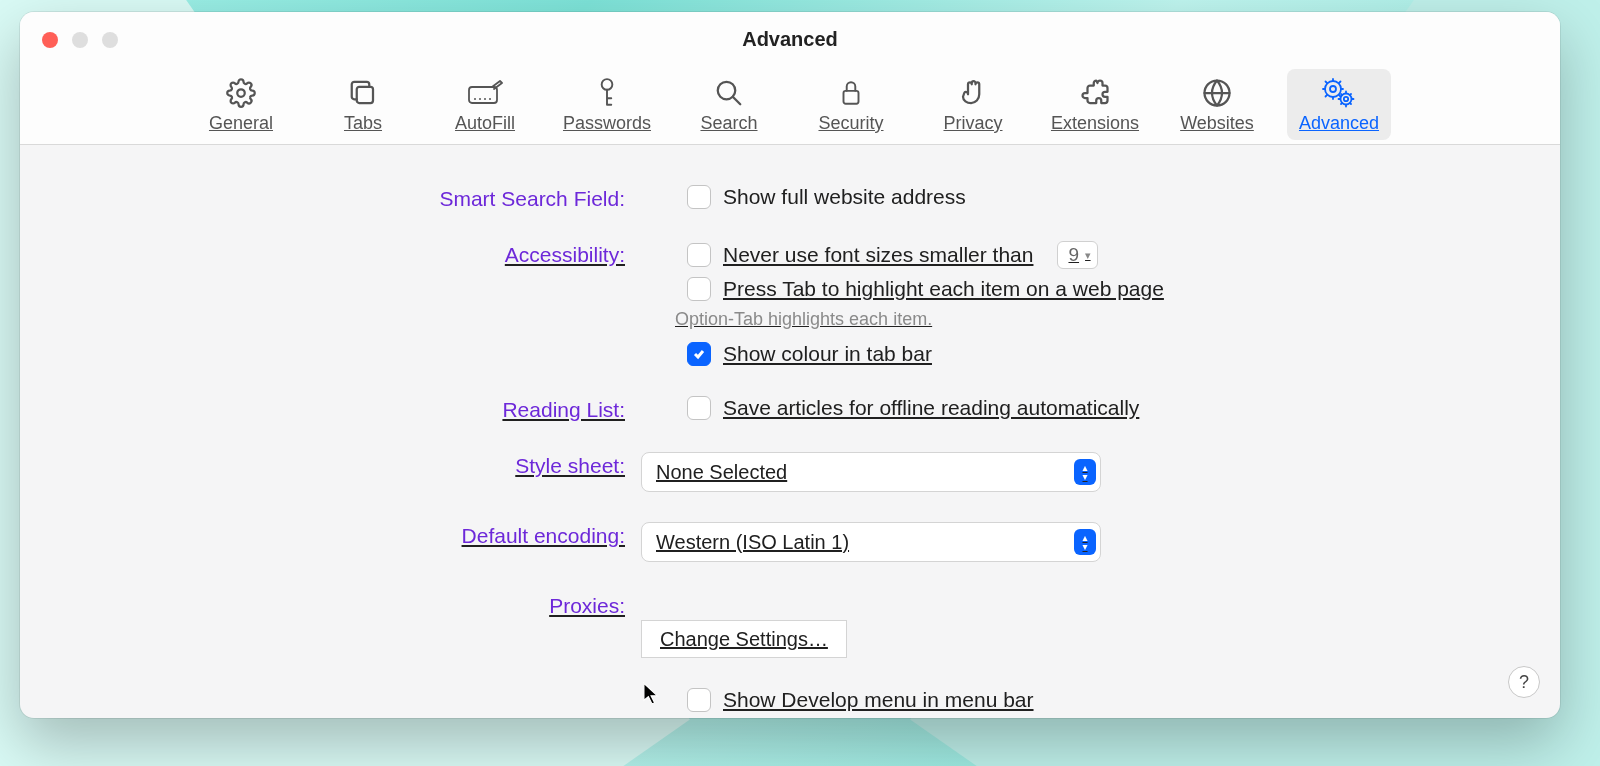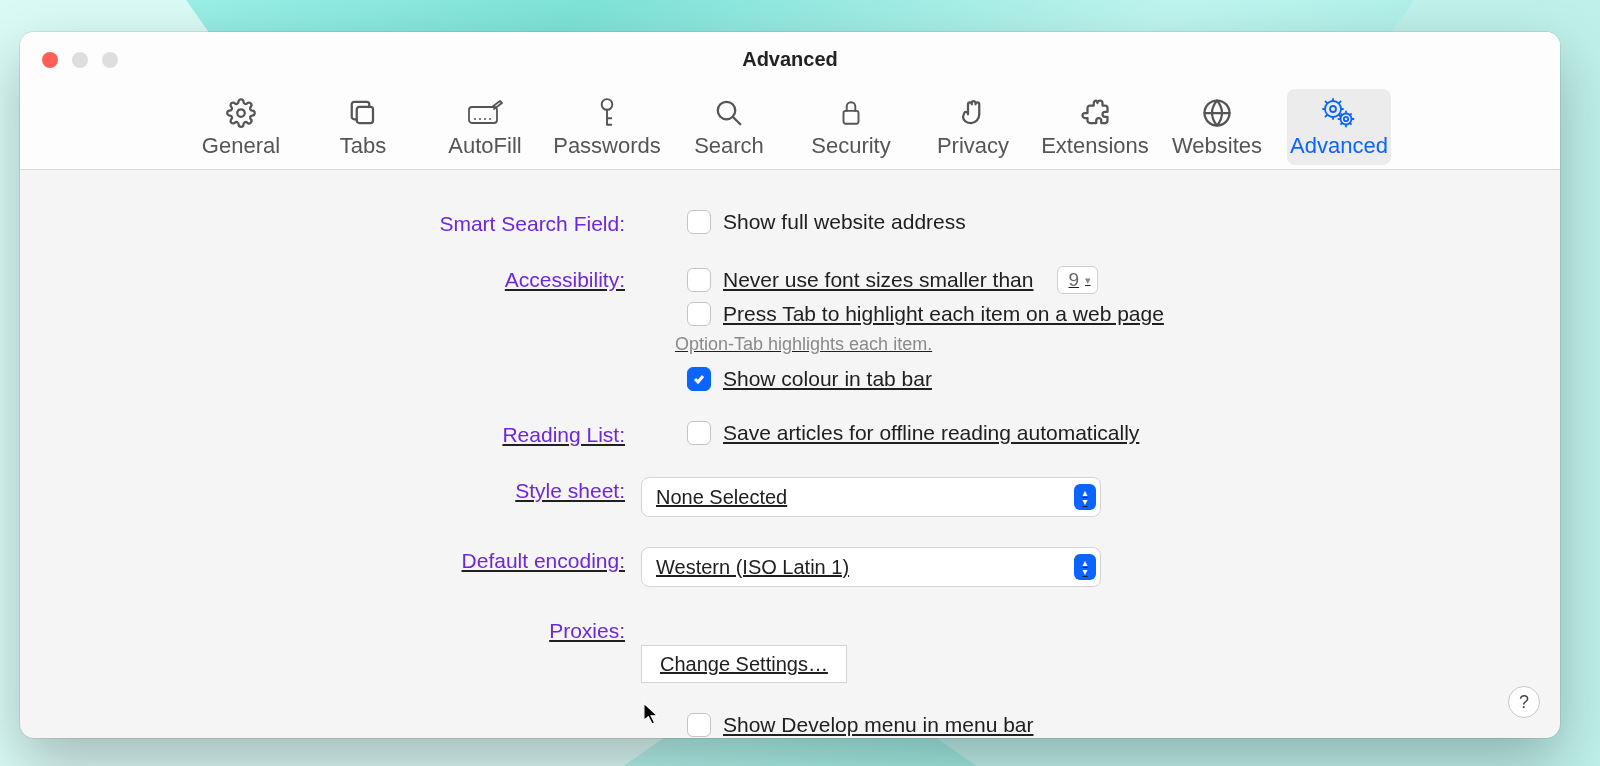--- a/index.html
+++ b/index.html
@@ -25,21 +25,21 @@
   }
   .wallpaper .stripe2 {
     position:absolute; right:-200px; top:-200px; width:600px; height:1200px;
     background:#bff0ea; transform:rotate(35deg);
   }
 
   
   .window {
     position: absolute;
     left: 20px;
-    top: 32px;
+    top: 12px;
     width: 1540px;
     height: 706px;
     background: #f5f5f6;
     border-radius: 14px;
     box-shadow: 0 25px 60px rgba(0,0,0,0.25), 0 0 0 1px rgba(0,0,0,0.08);
     overflow: hidden;
   }
 
   
   .titlebar {
@@ -84,23 +84,24 @@
     gap:18px;
   }
   .tb-item {
     display:flex;
     flex-direction:column;
     align-items:center;
     justify-content:flex-end;
     width: 96px;
     padding:8px 4px 6px 4px;
     border-radius:8px;
-    font-size:22px;
+    font-size:18px;
     color:#555;
     cursor:default;
+    text-decoration:underline;
   }
   .tb-item .tb-icon {
     height:32px;
     display:flex;
     align-items:center;
     justify-content:center;
     margin-bottom:4px;
   }
   .tb-item svg { stroke:#555; fill:none; stroke-width:1.8; }
   .tb-item.selected {

